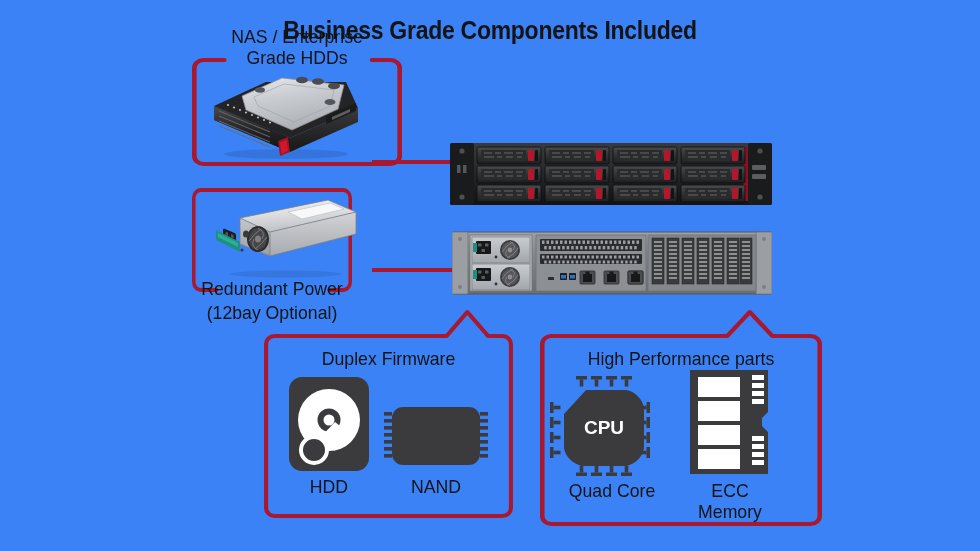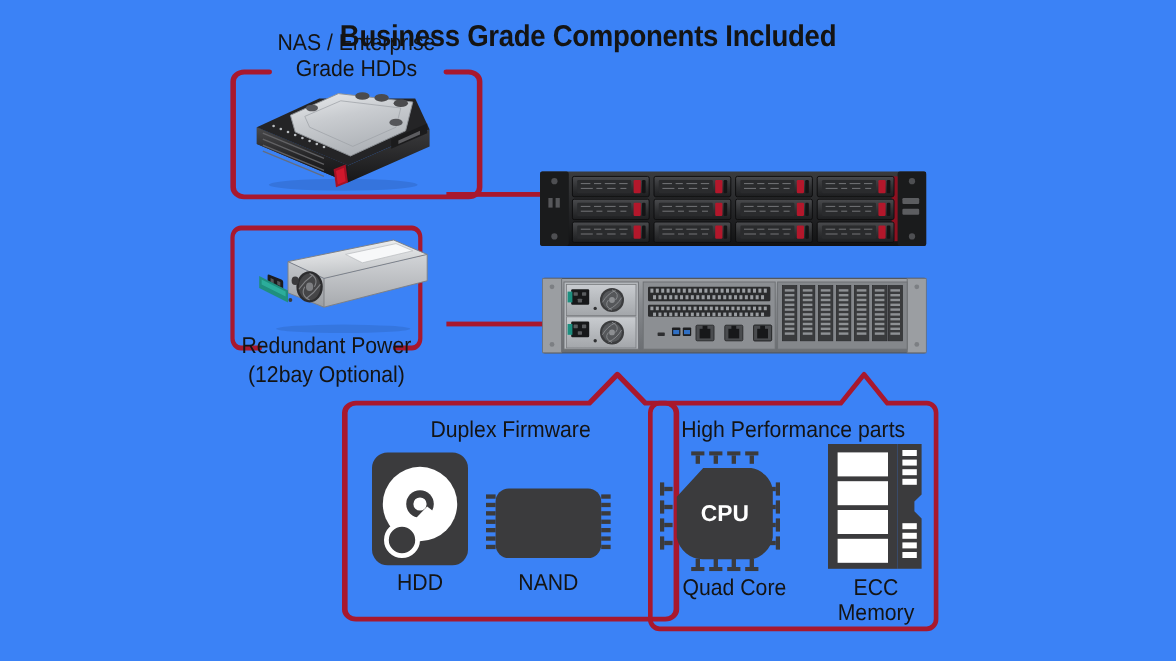--- a/index.html
+++ b/index.html
@@ -744,21 +744,21 @@
                 <rect x="202" y="39" width="8" height="2"></rect>
               <rect x="202" y="43" width="8" height="2"></rect>
                 <rect x="202" y="47" width="8" height="2"></rect>
             </g>
           </g>
         </g>
       </g>
     </svg>
   </div>
 
-  <div class="callout" style="left:285px; top:308px; width:281px; height:210px;">
+  <div class="callout" style="left:264px; top:308px; width:249px; height:210px;">
     <div class="frame">
       <svg viewBox="0 0 240 210" preserveAspectRatio="none">
 
         <path d="M 10 208 A 8 8 0 0 1 2 200 L 2 36 A 8 8 0 0 1 10 28
                  L 176 28 L 196 4 L 216 28 L 230 28 A 8 8 0 0 1 238 36
                  L 238 200 A 8 8 0 0 1 230 208 Z" fill="none" stroke="#A8182E" stroke-width="4" stroke-linejoin="round"></path>
       </svg>
     </div>
 
     <div class="box-title" style="top:40px;">
@@ -805,21 +805,21 @@
         </g>
 
         <rect x="8" y="5" width="88" height="58" rx="11" fill="#3b3b3d"></rect>
       </svg>
     </div>
     <div class="icon-caption" style="left:118px; top:168px; width:108px;">
       <span>NAND</span>
     </div>
   </div>
 
-  <div class="callout" style="left:540px; top:308px; width:242px; height:218px;text-decoration:underline;">
+  <div class="callout" style="left:540px; top:308px; width:282px; height:218px;text-decoration:underline;">
     <div class="frame">
       <svg viewBox="0 0 250 218" preserveAspectRatio="none">
         <path d="M 10 216 A 8 8 0 0 1 2 208 L 2 36 A 8 8 0 0 1 10 28
                  L 166 28 L 186 4 L 206 28 L 240 28 A 8 8 0 0 1 248 36
                  L 248 208 A 8 8 0 0 1 240 216 Z" fill="none" stroke="#A8182E" stroke-width="4" stroke-linejoin="round"></path>
       </svg>
     </div>
 
     <div class="box-title" style="top:40px;">
       <span>High Performance parts</span>

